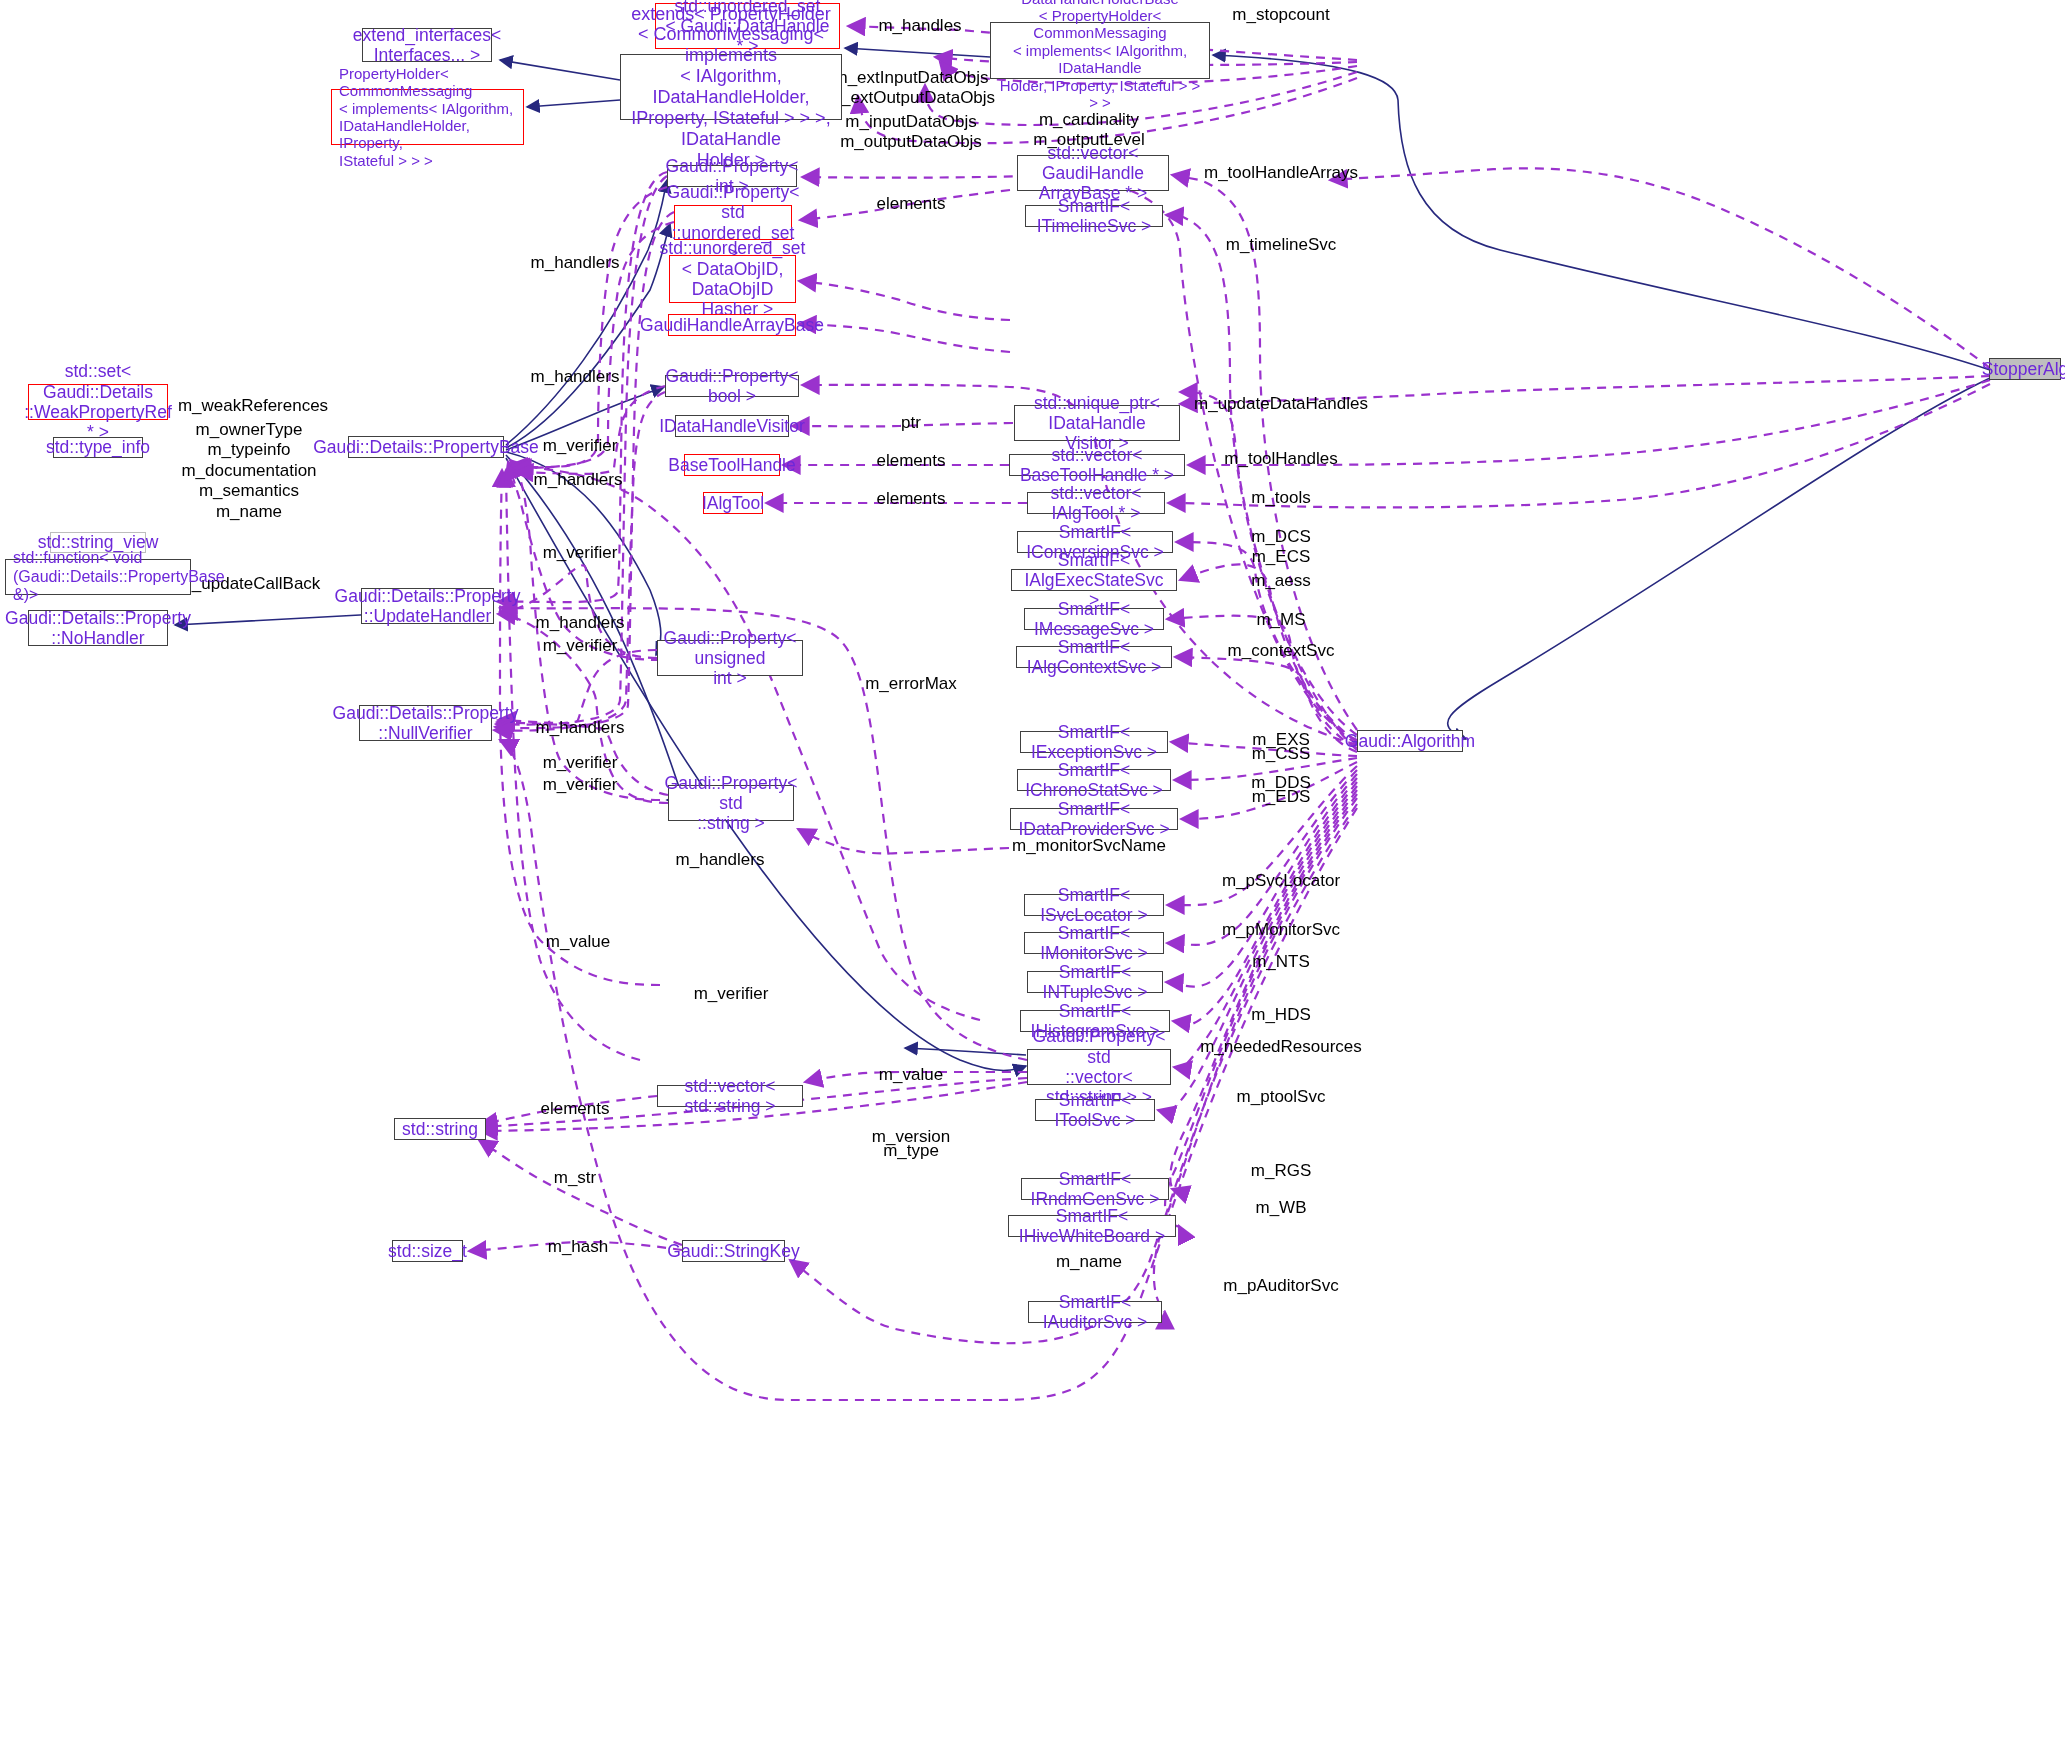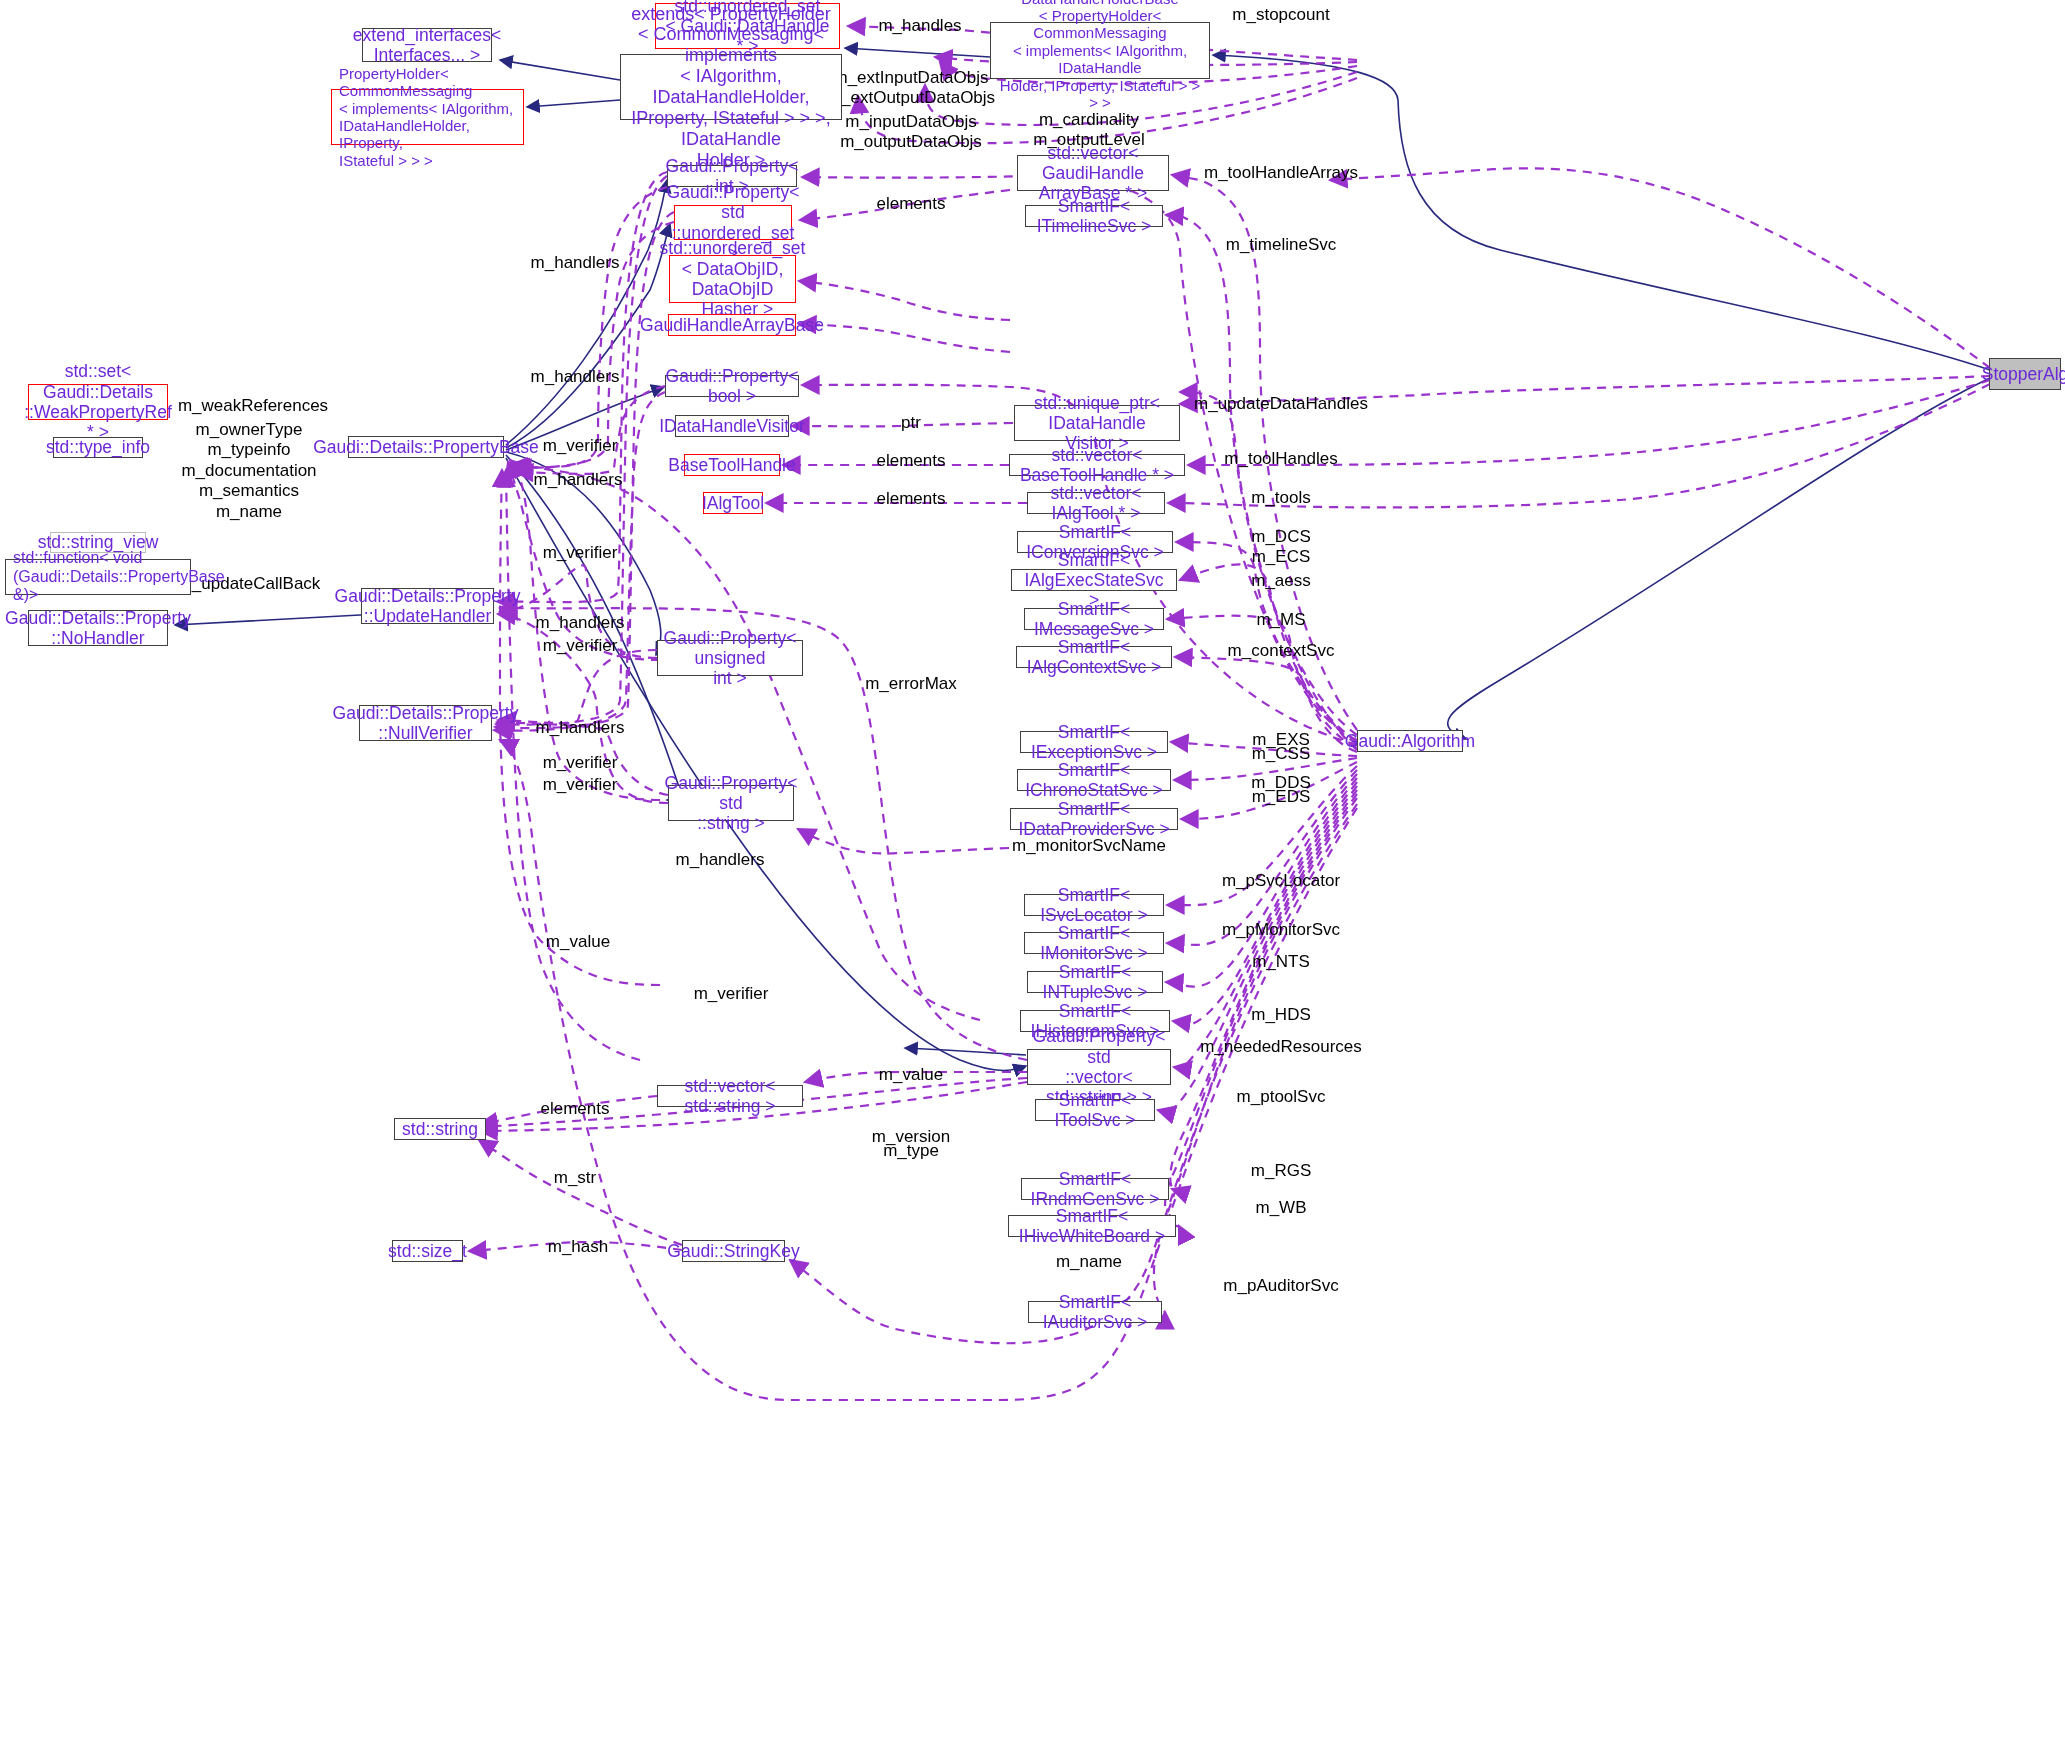--- a/index.html
+++ b/index.html
@@ -224,21 +224,21 @@
 ::vector&lt; std::string &gt; &gt;</span></div>
   <div class="node" style="left:1035px;top:1099px;width:120px;height:22px;"><span>SmartIF&lt; IToolSvc &gt;</span></div>
   <div class="node" style="left:657px;top:1085px;width:146px;height:22px;"><span>std::vector&lt; std::string &gt;</span></div>
   <div class="node" style="left:394px;top:1118px;width:92px;height:22px;"><span>std::string</span></div>
   <div class="node" style="left:1021px;top:1178px;width:148px;height:22px;"><span>SmartIF&lt; IRndmGenSvc &gt;</span></div>
   <div class="node" style="left:1008px;top:1215px;width:168px;height:22px;"><span>SmartIF&lt; IHiveWhiteBoard &gt;</span></div>
   <div class="node" style="left:392px;top:1240px;width:71px;height:22px;"><span>std::size_t</span></div>
   <div class="node" style="left:682px;top:1240px;width:103px;height:22px;"><span>Gaudi::StringKey</span></div>
   <div class="node" style="left:1028px;top:1301px;width:134px;height:22px;"><span>SmartIF&lt; IAuditorSvc &gt;</span></div>
   <div class="node" style="left:1357px;top:730px;width:106px;height:22px;"><span>Gaudi::Algorithm</span></div>
-  <div class="node current" style="left:1989px;top:358px;width:72px;height:32px;"><span>StopperAlg</span></div>
+  <div class="node current" style="left:1989px;top:358px;width:72px;height:22px;"><span>StopperAlg</span></div>
 
   <div class="elabel" style="left:920px;top:16px;"><span>m_handles</span></div>
   <div class="elabel" style="left:1281px;top:5px;"><span>m_stopcount</span></div>
   <div class="elabel" style="left:911px;top:68px;"><span>m_extInputDataObjs
 m_extOutputDataObjs</span></div>
   <div class="elabel" style="left:911px;top:112px;"><span>m_inputDataObjs
 m_outputDataObjs</span></div>
   <div class="elabel" style="left:1089px;top:110px;"><span>m_cardinality
 m_outputLevel</span></div>
   <div class="elabel" style="left:1281px;top:163px;"><span>m_toolHandleArrays</span></div>

